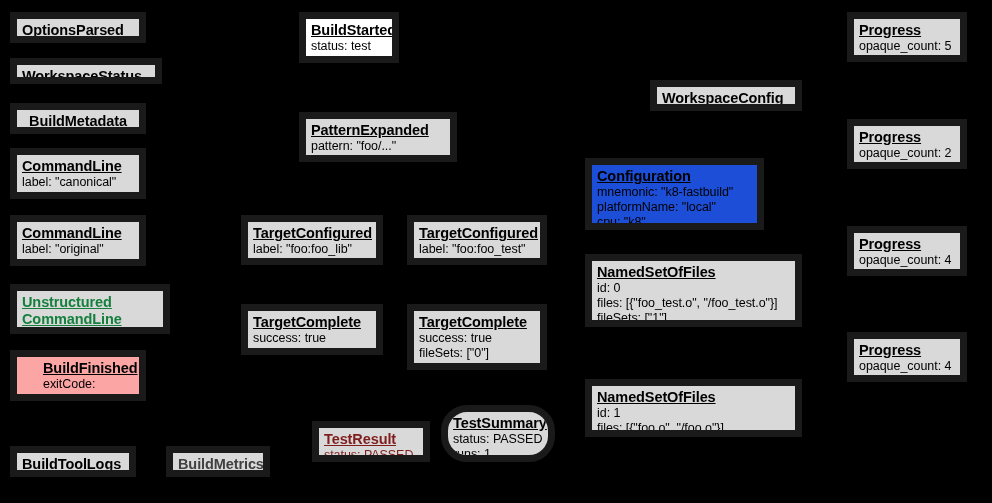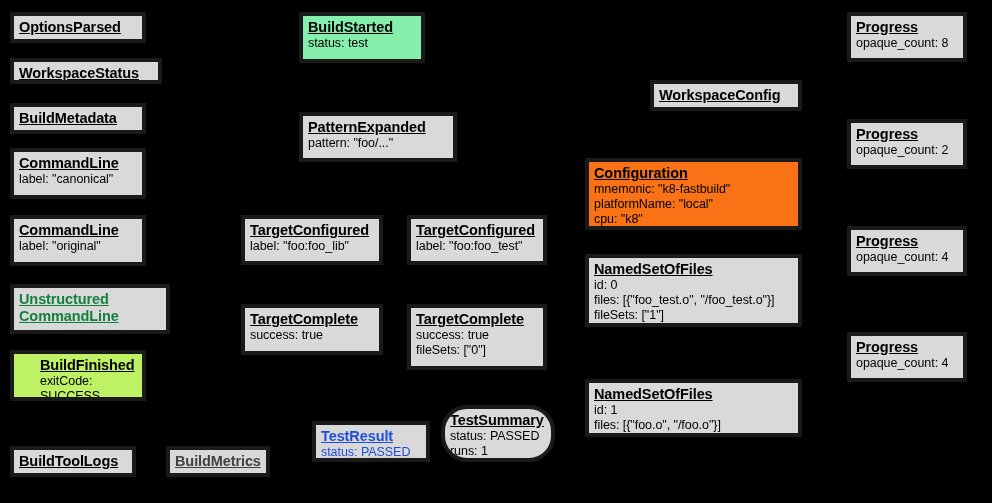--- a/index.html
+++ b/index.html
@@ -12,21 +12,21 @@
     width: 992px;
     height: 503px;
     background: #000000;
     overflow: hidden;
     font-family: "Liberation Sans", sans-serif;
   }
   .node {
     position: absolute;
     box-sizing: border-box;
     background: #d9d9d9;
-    border: 4px solid #a16207;
+    border: 7px solid #a16207;
     padding: 3px 5px 4px 5px;
     color: #000000;
     overflow: hidden;
   }
   .node-title {
     font-size: 14.5px;
     font-weight: bold;
     text-decoration: underline;
     line-height: 17px;
     white-space: pre-line;
@@ -45,46 +45,46 @@
 </head>
 <body>
 
 <div id="canvas" style="width: 992px; height: 503px; background: rgb(0, 0, 0);">
     <div class="node" style="left: 10px; top: 12px; width: 136px; height: 31px; background: rgb(217, 217, 217); border-color: rgb(26, 26, 26); color: rgb(0, 0, 0);">
       <div class="node-title">OptionsParsed</div>
     </div>
     <div class="node" style="left: 10px; top: 58px; width: 152px; height: 26px; background: rgb(217, 217, 217); border-color: rgb(26, 26, 26); color: rgb(0, 0, 0);">
       <div class="node-title">WorkspaceStatus</div>
     </div>
-    <div class="node" style="left: 10px; top: 103px; width: 136px; height: 31px; background: rgb(217, 217, 217); border-color: rgb(26, 26, 26); color: rgb(0, 0, 0);">
+    <div class="node" style="left: 10px; top: 103px; width: 136px; height: 31px; background: rgb(217, 217, 217); border-color: rgb(26, 26, 26); color: rgb(0, 0, 0); text-align: center;">
       <div class="node-title">BuildMetadata</div>
     </div>
     <div class="node" style="left: 10px; top: 148px; width: 136px; height: 51px; background: rgb(217, 217, 217); border-color: rgb(26, 26, 26); color: rgb(0, 0, 0);">
       <div class="node-title">CommandLine</div>
       <div class="node-props">label: "canonical"</div>
     </div>
     <div class="node" style="left: 10px; top: 215px; width: 136px; height: 51px; background: rgb(217, 217, 217); border-color: rgb(26, 26, 26); color: rgb(0, 0, 0);">
       <div class="node-title">CommandLine</div>
       <div class="node-props">label: "original"</div>
     </div>
     <div class="node" style="left: 10px; top: 284px; width: 160px; height: 50px; background: rgb(217, 217, 217); border-color: rgb(26, 26, 26); color: #15803d;">
       <div class="node-title">Unstructured
 CommandLine</div>
     </div>
-    <div class="node" style="left: 10px; top: 350px; width: 136px; height: 51px; background: #bef264; border-color: rgb(26, 26, 26); color: rgb(0, 0, 0); padding-left: 26px;">
+    <div class="node" style="left: 10px; top: 350px; width: 136px; height: 51px; background: #fca5a5; border-color: rgb(26, 26, 26); color: rgb(0, 0, 0); padding-left: 26px;">
       <div class="node-title">BuildFinished</div>
       <div class="node-props">exitCode: SUCCESS</div>
     </div>
     <div class="node" style="left: 10px; top: 446px; width: 126px; height: 31px; background: rgb(217, 217, 217); border-color: rgb(26, 26, 26); color: rgb(0, 0, 0);">
       <div class="node-title">BuildToolLogs</div>
     </div>
     <div class="node" style="left: 166px; top: 446px; width: 104px; height: 31px; background: rgb(217, 217, 217); border-color: rgb(26, 26, 26); color: #404040;">
       <div class="node-title">BuildMetrics</div>
     </div>
-    <div class="node" style="left: 299px; top: 12px; width: 126px; height: 51px; background: #86efac; border-color: rgb(26, 26, 26); color: rgb(0, 0, 0);">
+    <div class="node" style="left: 299px; top: 12px; width: 100px; height: 51px; background: #ffffff; border-color: rgb(26, 26, 26); color: rgb(0, 0, 0);">
       <div class="node-title">BuildStarted</div>
       <div class="node-props">status: test</div>
     </div>
     <div class="node" style="left: 299px; top: 112px; width: 158px; height: 50px; background: rgb(217, 217, 217); border-color: rgb(26, 26, 26); color: rgb(0, 0, 0);">
       <div class="node-title">PatternExpanded</div>
       <div class="node-props">pattern: "foo/..."</div>
     </div>
     <div class="node" style="left: 241px; top: 215px; width: 142px; height: 50px; background: rgb(217, 217, 217); border-color: rgb(26, 26, 26); color: rgb(0, 0, 0);">
       <div class="node-title">TargetConfigured</div>
       <div class="node-props">label: "foo:foo_lib"</div>
@@ -95,52 +95,52 @@
     </div>
     <div class="node" style="left: 241px; top: 304px; width: 142px; height: 51px; background: rgb(217, 217, 217); border-color: rgb(26, 26, 26); color: rgb(0, 0, 0);">
       <div class="node-title">TargetComplete</div>
       <div class="node-props">success: true</div>
     </div>
     <div class="node" style="left: 407px; top: 304px; width: 140px; height: 66px; background: rgb(217, 217, 217); border-color: rgb(26, 26, 26); color: rgb(0, 0, 0);">
       <div class="node-title">TargetComplete</div>
       <div class="node-props">success: true
 fileSets: ["0"]</div>
     </div>
-    <div class="node" style="left: 312px; top: 421px; width: 118px; height: 41px; background: rgb(217, 217, 217); border-color: rgb(26, 26, 26); color: #1d4ed8;">
+    <div class="node" style="left: 312px; top: 421px; width: 118px; height: 41px; background: rgb(217, 217, 217); border-color: rgb(26, 26, 26); color: #7f1d1d;">
       <div class="node-title">TestResult</div>
       <div class="node-props">status: PASSED</div>
     </div>
     <div class="node" style="left: 441px; top: 405px; width: 114px; height: 57px; background: rgb(217, 217, 217); border-color: rgb(26, 26, 26); color: rgb(0, 0, 0); border-radius: 26px;">
       <div class="node-title">TestSummary</div>
       <div class="node-props">status: PASSED
 runs: 1</div>
     </div>
     <div class="node" style="left: 650px; top: 80px; width: 152px; height: 31px; background: rgb(217, 217, 217); border-color: rgb(26, 26, 26); color: rgb(0, 0, 0);">
       <div class="node-title">WorkspaceConfig</div>
     </div>
-    <div class="node" style="left: 585px; top: 158px; width: 217px; height: 72px; background: #f97316; border-color: rgb(26, 26, 26); color: rgb(0, 0, 0);">
+    <div class="node" style="left: 585px; top: 158px; width: 179px; height: 72px; background: #1d4ed8; border-color: rgb(26, 26, 26); color: rgb(0, 0, 0);">
       <div class="node-title">Configuration</div>
       <div class="node-props">mnemonic: "k8-fastbuild"
 platformName: "local"
 cpu: "k8"</div>
     </div>
     <div class="node" style="left: 585px; top: 254px; width: 217px; height: 73px; background: rgb(217, 217, 217); border-color: rgb(26, 26, 26); color: rgb(0, 0, 0);">
       <div class="node-title">NamedSetOfFiles</div>
       <div class="node-props">id: 0
 files: [{"foo_test.o", "/foo_test.o"}]
 fileSets: ["1"]</div>
     </div>
     <div class="node" style="left: 585px; top: 379px; width: 217px; height: 58px; background: rgb(217, 217, 217); border-color: rgb(26, 26, 26); color: rgb(0, 0, 0);">
       <div class="node-title">NamedSetOfFiles</div>
       <div class="node-props">id: 1
 files: [{"foo.o", "/foo.o"}]</div>
     </div>
     <div class="node" style="left: 847px; top: 12px; width: 120px; height: 50px; background: rgb(217, 217, 217); border-color: rgb(26, 26, 26); color: rgb(0, 0, 0);">
       <div class="node-title">Progress</div>
-      <div class="node-props">opaque_count: 8</div>
+      <div class="node-props">opaque_count: 5</div>
     </div>
     <div class="node" style="left: 847px; top: 119px; width: 120px; height: 50px; background: rgb(217, 217, 217); border-color: rgb(26, 26, 26); color: rgb(0, 0, 0);">
       <div class="node-title">Progress</div>
       <div class="node-props">opaque_count: 2</div>
     </div>
     <div class="node" style="left: 847px; top: 226px; width: 120px; height: 50px; background: rgb(217, 217, 217); border-color: rgb(26, 26, 26); color: rgb(0, 0, 0);">
       <div class="node-title">Progress</div>
       <div class="node-props">opaque_count: 4</div>
     </div>
     <div class="node" style="left: 847px; top: 332px; width: 120px; height: 50px; background: rgb(217, 217, 217); border-color: rgb(26, 26, 26); color: rgb(0, 0, 0);">

